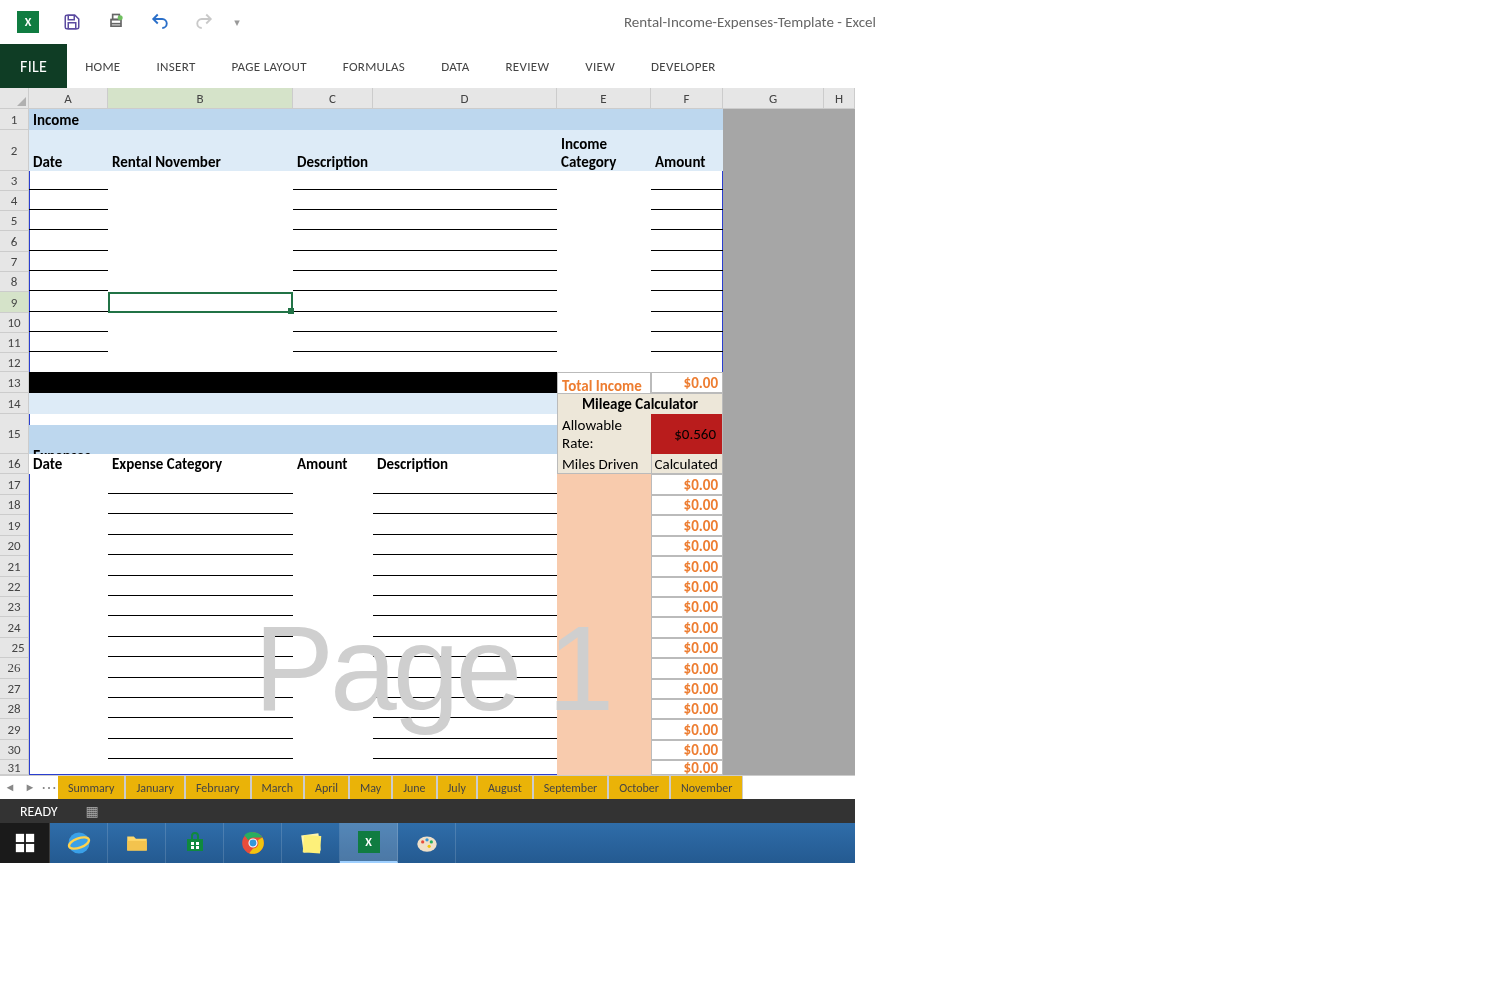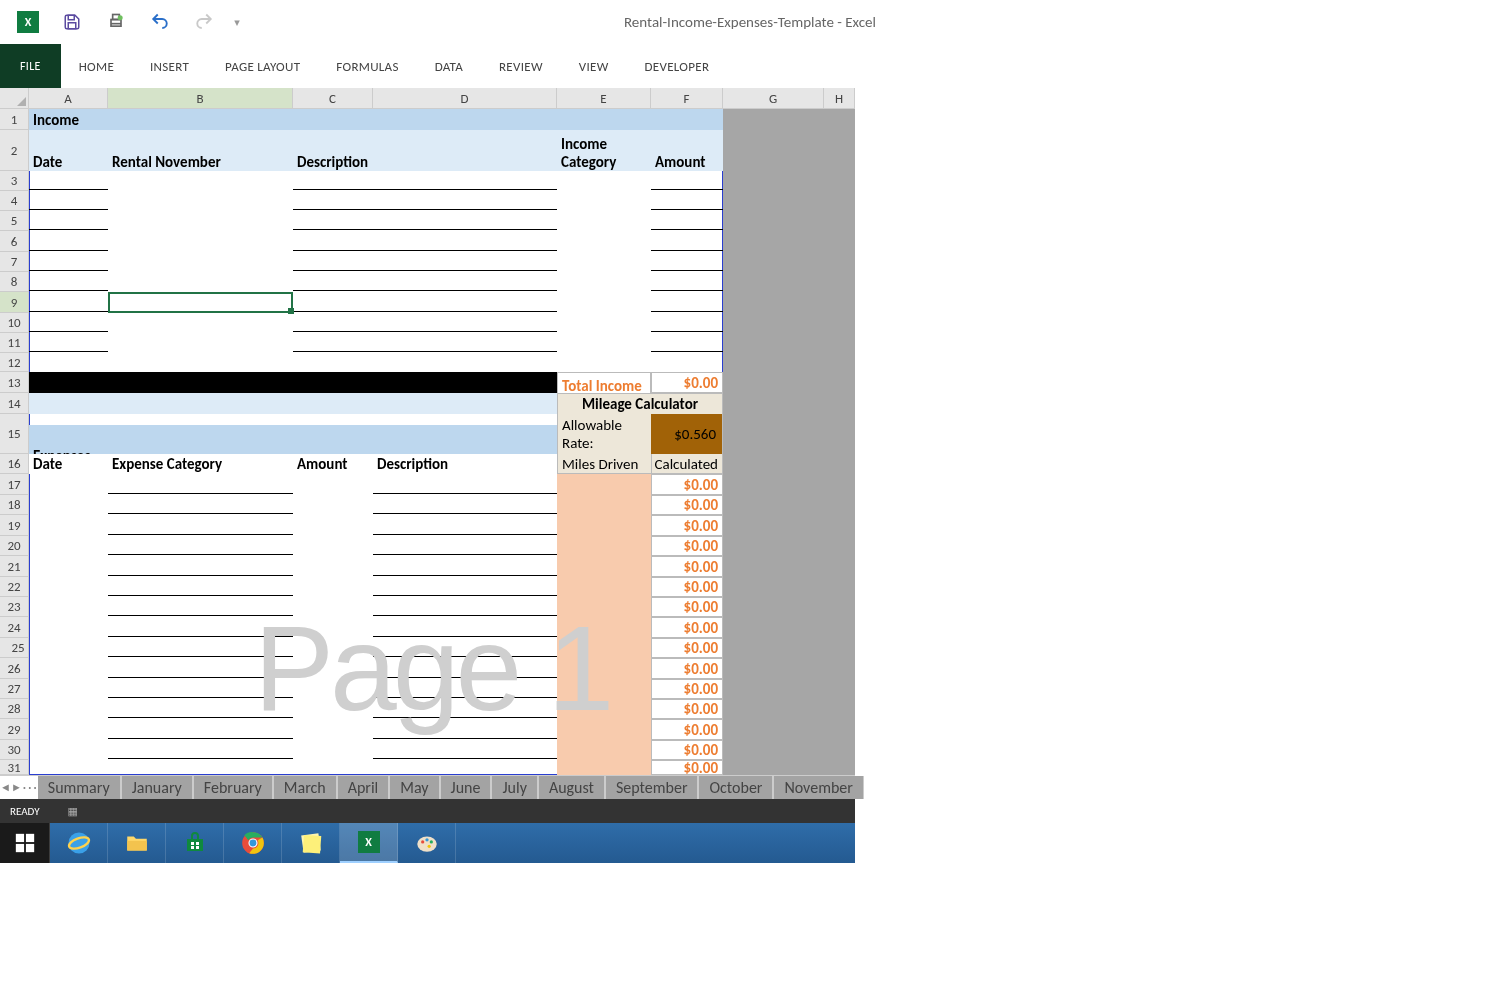--- a/index.html
+++ b/index.html
@@ -3,21 +3,21 @@
 <meta charset="utf-8">
 <style>
 *{box-sizing:border-box;margin:0;padding:0;font-family:"Segoe UI",Calibri,sans-serif;user-select:none}
 body{background:#fff;overflow:hidden}
 .app{width:1500px;height:1000px;position:relative;background:#fff}
 .titlebar{height:44px;background:#fff;display:flex;align-items:center;padding:0 6px;position:relative}
 .qat-icon{width:44px;height:36px;display:flex;align-items:center;justify-content:center;color:#5a5a5a;cursor:pointer}
 .doc-title{position:absolute;left:50%;transform:translateX(-50%);font-size:15px;color:#666}
 .ribbon-tabs{height:44px;background:#fff;display:flex;align-items:stretch}
 .ribbon-tab{padding:0 18px;display:flex;align-items:center;font-size:13px;color:#444;cursor:pointer;text-transform:uppercase;letter-spacing:.3px}
-.ribbon-tab.file{background:#217346;color:#fff;padding:0 20px;font-size:12px}
+.ribbon-tab.file{background:#217346;color:#fff;padding:0 20px;font-size:16px}
 .ribbon-tab.file-dark{background:#0f3d25}
 .formula-bar{height:24px;background:#fff;border-top:1px solid #ccc;border-bottom:1px solid #ccc;display:flex;align-items:center;font-size:14px}
 .namebox{width:96px;height:24px;border-right:1px solid #ccc;display:flex;align-items:center;padding:0 6px;justify-content:space-between}
 .namebox-dd{color:#888;font-size:10px}
 .fb-btn{width:30px;height:24px;display:flex;align-items:center;justify-content:center;border-right:1px solid #e0e0e0;color:#bbb;font-size:14px}
 .fb-fx{font-style:italic;font-family:"Times New Roman",serif}
 .fb-input{flex:1;padding:0 6px;height:24px}
 .sheet-area{position:relative;background:#a6a6a6;width:855px;height:687px;overflow:hidden}
 .corner{position:absolute;left:0;top:0;width:29px;height:21px;background:#e6e6e6;border-right:1px solid #ccc;border-bottom:1px solid #ccc}
 .corner::after{content:"";position:absolute;right:2px;bottom:2px;border-left:9px solid transparent;border-bottom:9px solid #b0b0b0}
@@ -30,32 +30,32 @@
 .page-outline{position:absolute;border:1px solid #2a3ed0;pointer-events:none}
 .income-hdr{position:absolute;background:#bdd7ee;font-size:15px;font-weight:600;display:flex;align-items:center;padding:0 4px;color:#000}
 .col-label{position:absolute;font-size:15px;font-weight:600;display:flex;align-items:flex-end;padding:0 4px;color:#000}
 .col-label.wrap{flex-direction:column;align-items:flex-start;justify-content:flex-end;line-height:1.2}
 .underline{position:absolute;border-bottom:1.5px solid #000}
 .blackrow{position:absolute;background:#000}
 .total-income-lbl{position:absolute;border:1px solid #bbb;background:#fff;display:flex;align-items:center;padding:0 4px;font-size:15px;font-weight:700;color:#ed7d31}
 .total-income-amt{position:absolute;border:1px solid #bbb;background:#fff;display:flex;align-items:center;justify-content:flex-end;padding:0 4px;font-size:15px;font-weight:700;color:#ed7d31}
 .mileage-hdr{position:absolute;background:#ede7d9;display:flex;align-items:center;justify-content:center;font-size:15px;font-weight:700;color:#000;border-top:1px solid #bbb;border-left:1px solid #bbb;border-right:1px solid #bbb}
 .mileage-cell{position:absolute;background:#ede7d9;display:flex;align-items:center;padding:0 4px;font-size:15px;color:#000;border-left:1px solid #bbb}
-.mileage-rate{position:absolute;background:#a16207;display:flex;align-items:center;justify-content:flex-end;padding:0 6px;font-size:15px;border-right:1px solid #bbb}
+.mileage-rate{position:absolute;background:#b91c1c;display:flex;align-items:center;justify-content:flex-end;padding:0 6px;font-size:15px;border-right:1px solid #bbb}
 .miles-col{position:absolute;background:#f8cbad}
 .calc-cell{position:absolute;border:1px solid #bbb;display:flex;align-items:center;justify-content:flex-end;padding:0 4px;font-size:15px;font-weight:700;color:#ed7d31;background:#fff}
 .sel-cell{position:absolute;border:2px solid #217346;background:#fff}
 .sel-handle{position:absolute;width:6px;height:6px;background:#217346;right:-3px;bottom:-3px}
 .watermark{position:absolute;font-size:120px;font-weight:400;color:#cfcfcf;pointer-events:none;font-family:"Segoe UI",sans-serif;letter-spacing:-4px}
 .sheet-tabs{height:24px;background:#fff;border-top:1px solid #ccc;display:flex;align-items:stretch;width:855px}
 .st-nav{width:20px;display:flex;align-items:center;justify-content:center;color:#888;font-size:11px;cursor:pointer}
 .st-dots{width:18px;display:flex;align-items:center;justify-content:center;color:#888;cursor:pointer}
-.st-tab{padding:0 10px;display:flex;align-items:center;font-size:16px;color:#444;border-right:1px solid #ccc;border-left:1px solid #ccc;background:#a3a3a3;cursor:pointer;white-space:nowrap}
+.st-tab{padding:0 10px;display:flex;align-items:center;font-size:12px;color:#444;border-right:1px solid #ccc;border-left:1px solid #ccc;background:#eab308;cursor:pointer;white-space:nowrap}
 .st-tab:first-of-type{border-left:none}
-.statusbar{height:24px;background:#333;color:#fff;display:flex;align-items:center;padding:0 10px;font-size:11px;width:855px}
+.statusbar{height:24px;background:#333;color:#fff;display:flex;align-items:center;padding:0 20px;font-size:14px;width:855px}
 .sb-icon{margin-left:28px;color:#aaa}
 .taskbar{position:absolute;left:0;bottom:105px;height:40px;background:linear-gradient(#2f6da9,#245a91);display:flex;align-items:stretch;width:855px}
 .tb-btn{width:58px;display:flex;align-items:center;justify-content:center;border-right:1px solid rgba(255,255,255,.15);cursor:pointer}
 .tb-btn.start{background:#1a1a1a;width:50px}
 .excel-mini{width:22px;height:22px;background:#107c41;display:flex;align-items:center;justify-content:center;color:#fff;font-size:12px;font-weight:700}
 svg{pointer-events:none}
 </style>
 </head>
 <body>
 
@@ -140,21 +140,21 @@
         <div class="rowhead" style="top: 366px; height: 20px;">16</div>
         <div class="rowhead" style="top: 386px; height: 21px;">17</div>
         <div class="rowhead" style="top: 407px; height: 20px;">18</div>
         <div class="rowhead" style="top: 427px; height: 21px;">19</div>
         <div class="rowhead" style="top: 448px; height: 20px;">20</div>
         <div class="rowhead" style="top: 468px; height: 21px;">21</div>
         <div class="rowhead" style="top: 489px; height: 20px;">22</div>
         <div class="rowhead" style="top: 509px; height: 20px;">23</div>
         <div class="rowhead" style="top: 529px; height: 21px;">24</div>
         <div class="rowhead" style="top: 550px; height: 20px; padding-left: 8px;">25</div>
-        <div class="rowhead" style="top: 570px; height: 21px;">26</div>
+        <div class="rowhead" style="top: 570px; height: 21px; font-family: Liberation Serif, serif;">26</div>
         <div class="rowhead" style="top: 591px; height: 20px;">27</div>
         <div class="rowhead" style="top: 611px; height: 20px;">28</div>
         <div class="rowhead" style="top: 631px; height: 21px;">29</div>
         <div class="rowhead" style="top: 652px; height: 20px;">30</div>
         <div class="rowhead" style="top: 672px; height: 15px;">31</div>
       </div>
   <div class="grid" id="grid">
 
     <div class="grid-bg" style="left:0;top:0;width:694px;height:666px"></div>
 

